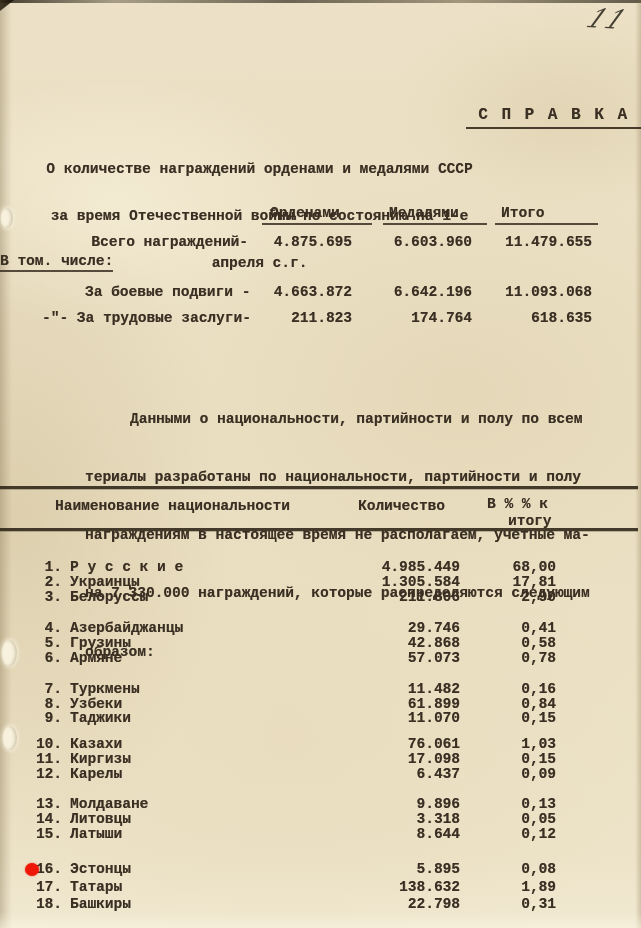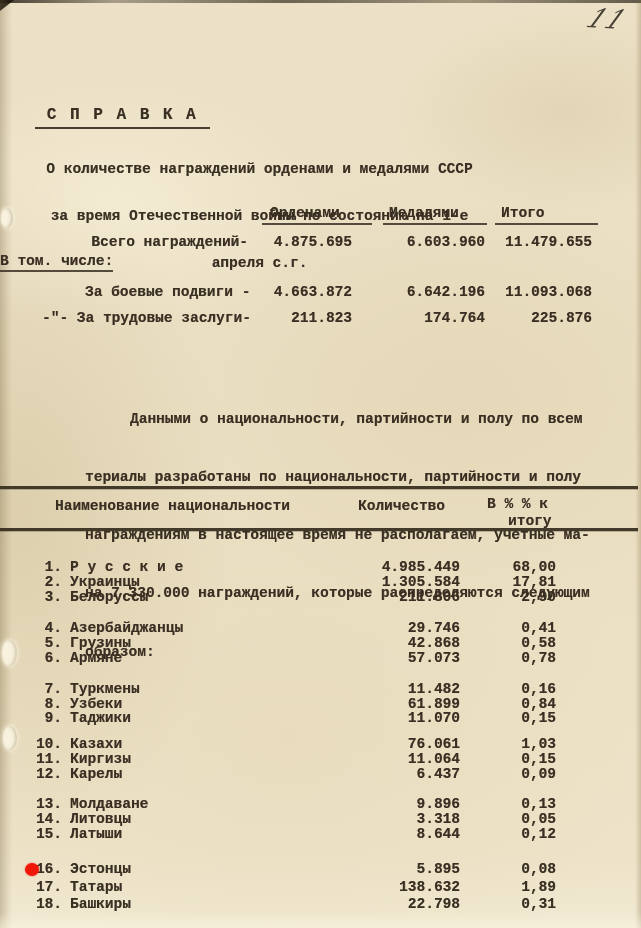--- a/index.html
+++ b/index.html
@@ -37,32 +37,32 @@
 
   .t{position:absolute;white-space:pre;color:#3a2f23;font-weight:bold;font-size:14.5px;
      text-shadow:0.3px 0.3px 0.6px rgba(56,44,30,0.5);}
 
   
   #pagenum{position:absolute;left:589px;top:4px;font-family:"DejaVu Serif",serif;
     font-style:italic;font-weight:normal;font-size:26px;color:#454033;
     transform:skewX(-26deg) rotate(3deg);text-shadow:none;letter-spacing:2px;}
 
   
-  #title-wrap{left:0;top:90px;width:641px;text-align:left;}
+  #title-wrap{left:0;top:90px;width:641px;text-align:right;}
   #title-text{display:inline-block;font-size:16px;letter-spacing:2px;
     border-bottom:2.5px solid rgba(48,38,26,0.88);padding:0 12px 3px 12px;}
   #subtitle{left:0;top:130px;width:519px;text-align:center;line-height:15.8px;}
 
   
   .ath{top:205px;border-bottom:2px solid rgba(48,38,26,0.8);padding-bottom:2px;}
   #ath-orders{left:262px;width:102px;padding-left:8px;}
   #ath-medals{left:383px;width:98px;padding-left:6px;}
   #ath-total{left:495px;width:97px;padding-left:6px;}
   .num-col1{right:289px;text-align:right;}
-  .num-col2{right:156px;text-align:center;}
+  .num-col2{right:169px;text-align:center;}
   .num-col3{right:49px;text-align:right;}
   .arow1{top:234px;} .arow2{top:284px;} .arow3{top:310px;}
   #lbl-total{right:393px;top:234px;}
   #lbl-incl{left:0px;top:253px;border-bottom:2px solid rgba(48,38,26,0.8);padding-bottom:1px;}
   #lbl-combat{left:85px;top:284px;}
   #lbl-labor{left:42px;top:310px;}
 
   
   #para{left:85px;top:371px;width:535px;line-height:19.4px;}
   #para div{white-space:pre;}
@@ -124,21 +124,21 @@
     <span class="t" id="lbl-incl">В том. числе:</span>
 
     <span class="t" id="lbl-combat">За боевые подвиги -</span>
     <span class="t arow2 num-col1">4.663.872</span>
     <span class="t arow2 num-col2">6.642.196</span>
     <span class="t arow2 num-col3">11.093.068</span>
 
     <span class="t" id="lbl-labor">-"- За трудовые заслуги-</span>
     <span class="t arow3 num-col1">211.823</span>
     <span class="t arow3 num-col2">174.764</span>
-    <span class="t arow3 num-col3">225.876</span>
+    <span class="t arow3 num-col3">618.635</span>
   </div>
 
   <div class="t" id="para">
     <div>Данными о национальности, партийности и полу по всем</div>
     <div>териалы разработаны по национальности, партийности и полу</div>
     <div>награждениям в настоящее время не располагаем, учетные ма-</div>
     <div>на 7.330.000 награждений, которые распределяются следующим</div>
     <div>образом:</div>
   </div>
 
@@ -209,21 +209,21 @@
 
     <div class="nrow" style="top:736px">
       <span class="num">10.</span>
       <span class="nname">Казахи</span>
       <span class="qty">76.061</span>
       <span class="pct">1,03</span>
     </div>
     <div class="nrow" style="top:751px">
       <span class="num">11.</span>
       <span class="nname">Киргизы</span>
-      <span class="qty">11.064</span>
+      <span class="qty">17.098</span>
       <span class="pct">0,15</span>
     </div>
     <div class="nrow" style="top:766px">
       <span class="num">12.</span>
       <span class="nname">Карелы</span>
       <span class="qty">6.437</span>
       <span class="pct">0,09</span>
     </div>
 
     <div class="nrow" style="top:796px">

